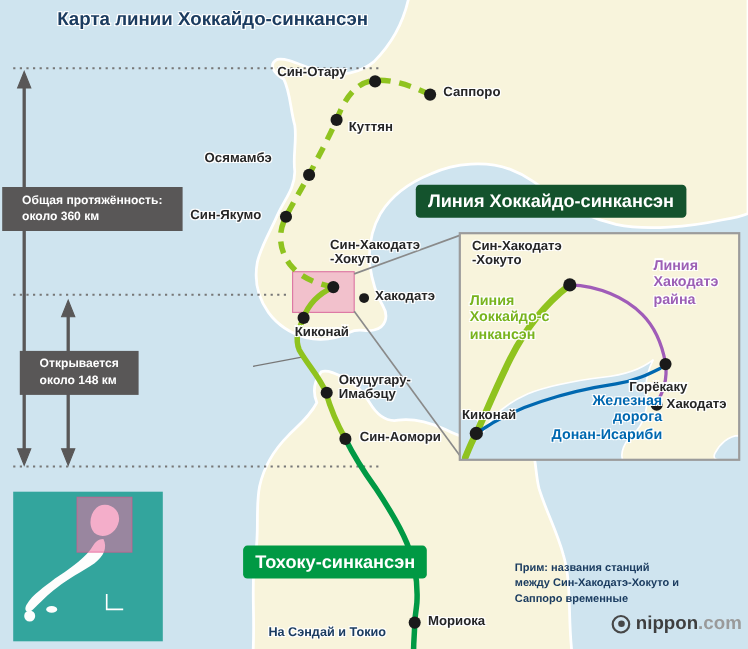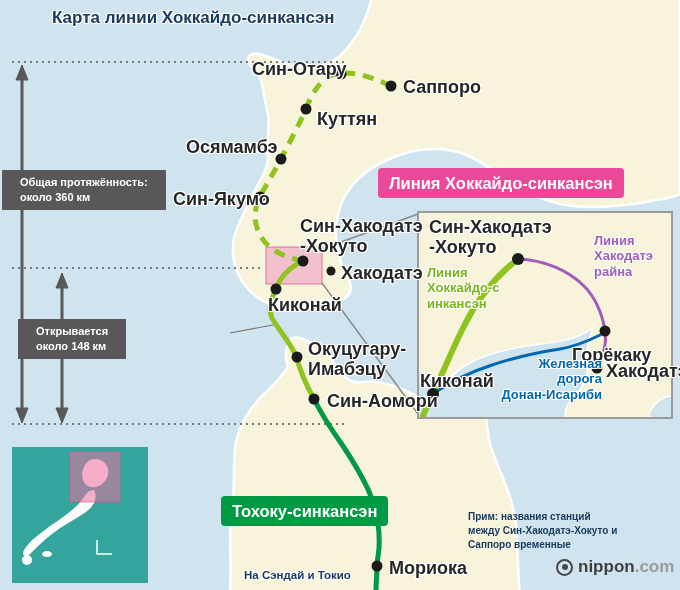--- a/index.html
+++ b/index.html
@@ -1,31 +1,31 @@
 <!DOCTYPE html>
 <html><head>
 <meta charset="utf-8">
 <style>
   html,body{margin:0;padding:0;background:#fff;}
   .stage{position:relative;width:680px;height:590px;overflow:hidden;
          background:#cfe4ef;font-family:"Liberation Sans",sans-serif;}
   .stage svg{position:absolute;left:0;top:0;}
-  .lbl{position:absolute;font-size:18px;font-weight:bold;color:#262626;line-height:1.12;
+  .lbl{position:absolute;font-size:12px;font-weight:bold;color:#262626;line-height:1.12;
        white-space:pre-line;
        text-shadow:-1px -1px 0 #fff,1px -1px 0 #fff,-1px 1px 0 #fff,1px 1px 0 #fff,0 0 2px #fff;}
   .title{position:absolute;left:12px;top:8px;font-size:17px;font-weight:bold;color:#1b3c60;
        text-shadow:-1px -1px 0 #fff,1px -1px 0 #fff,-1px 1px 0 #fff,1px 1px 0 #fff;margin-left:40px;}
   .mbox{position:absolute;background:#595757;color:#fff;font-weight:bold;font-size:11px;
         line-height:1.35;padding:5px 18px;white-space:pre-line;}
   .tunnel{position:absolute;left:144px;top:319px;font-size:11px;font-weight:bold;color:#333;
         line-height:1.3;white-space:pre-line;
         text-shadow:-1px -1px 0 #fff,1px -1px 0 #fff,-1px 1px 0 #fff,1px 1px 0 #fff;}
   .badge{position:absolute;color:#fff;font-weight:bold;font-size:16.5px;line-height:1;
          padding:7px 11px 6px;border-radius:4px;white-space:nowrap;}
-  .badge-hok{left:378px;top:168px;background:#ec4899;}
+  .badge-hok{left:378px;top:168px;background:#14532d;}
   .badge-toh{left:221px;top:496px;background:#009944;}
   .llbl{position:absolute;font-size:13px;font-weight:bold;line-height:1.18;white-space:pre-line;
         text-shadow:-1px -1px 0 #fff,1px -1px 0 #fff,-1px 1px 0 #fff,1px 1px 0 #fff;}
   .note{position:absolute;left:468px;top:510px;font-size:10px;font-weight:bold;color:#1b3c60;
         line-height:1.4;white-space:pre-line;}
   .totokyo{position:absolute;left:244px;top:569px;font-size:11.5px;font-weight:bold;color:#1b3c60;
         text-shadow:-1px -1px 0 #fff,1px -1px 0 #fff,-1px 1px 0 #fff,1px 1px 0 #fff;}
   .logo{position:absolute;left:556px;top:557px;display:flex;align-items:center;gap:5px;}
   .ring{box-sizing:border-box;width:17px;height:17px;border:2px solid #474747;border-radius:50%;
         position:relative;}

